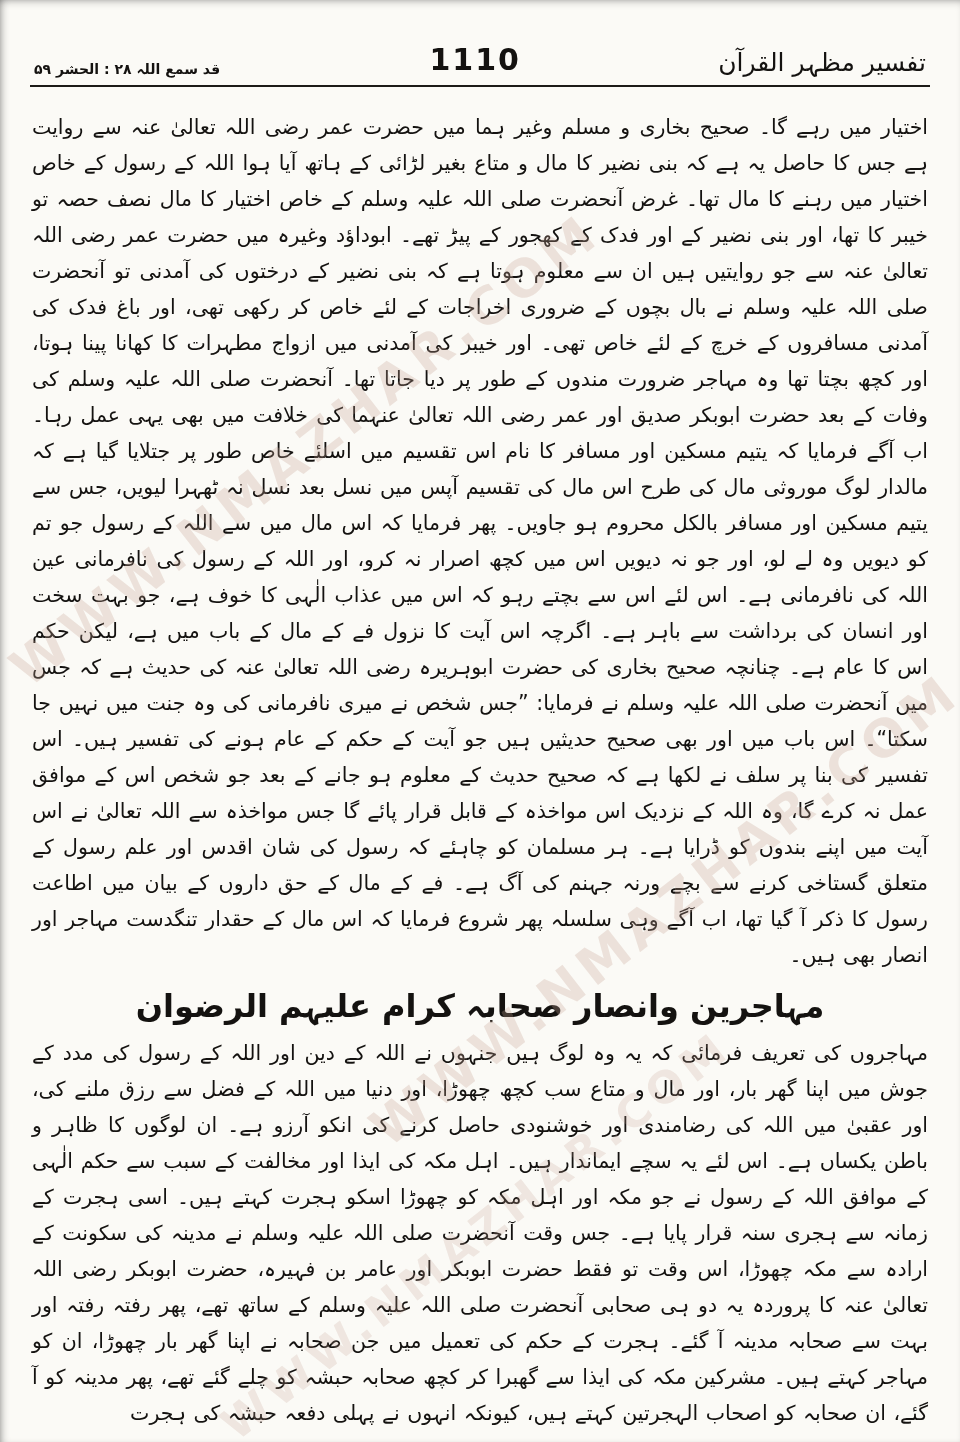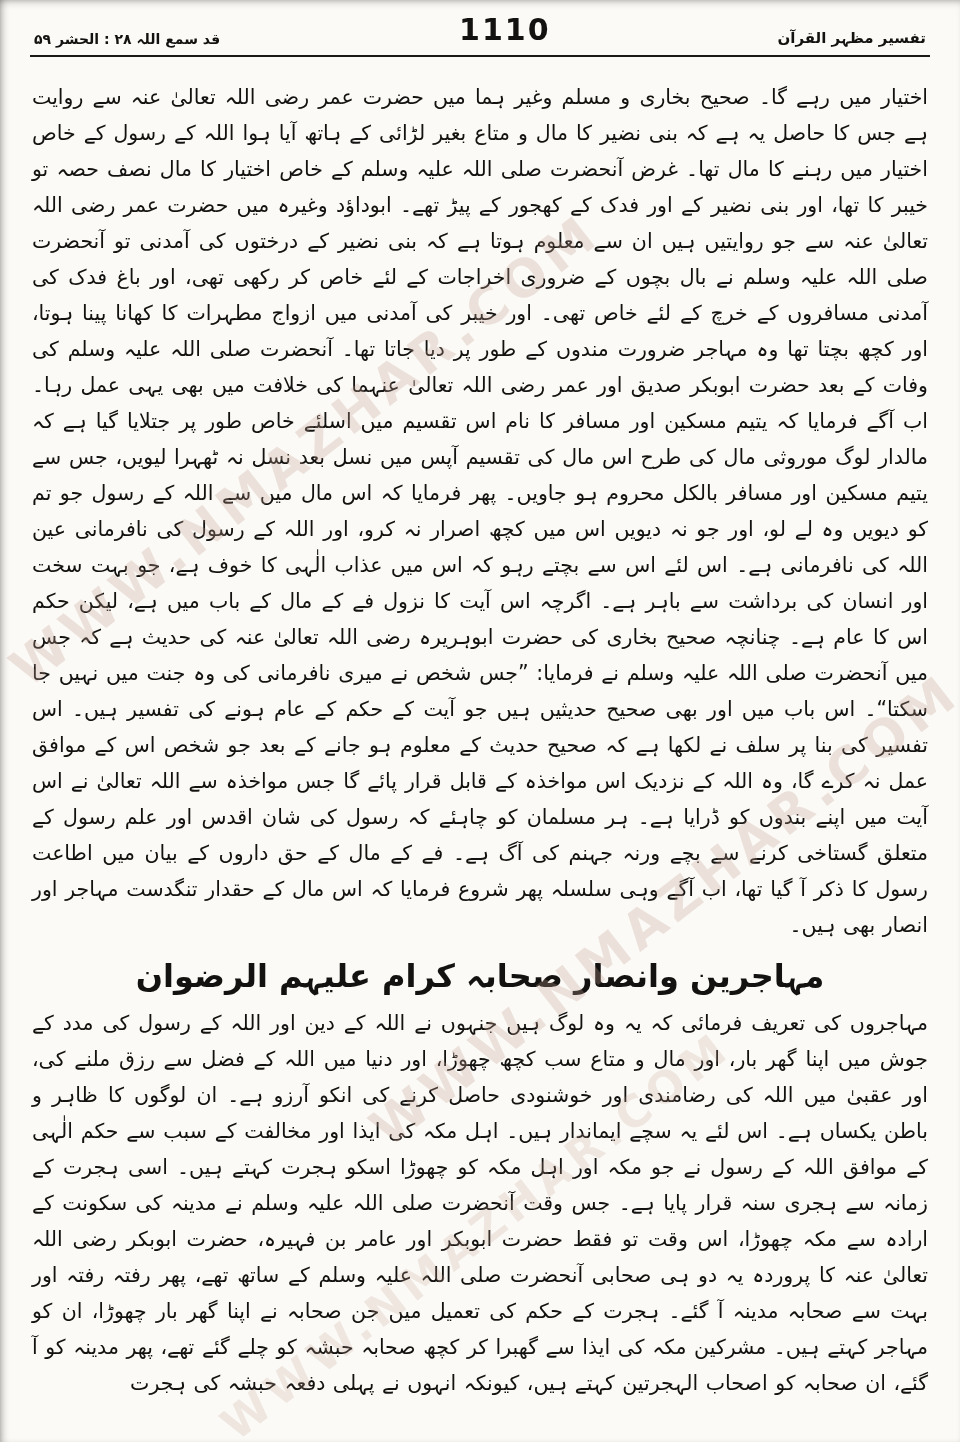--- a/index.html
+++ b/index.html
@@ -21,37 +21,37 @@
     box-shadow: inset 6px 0 10px -6px rgba(0,0,0,.45), inset 0 6px 10px -6px rgba(0,0,0,.35);
     color: #141210;
     overflow: hidden;
   }
   
   header.page-header {
     direction: ltr;
     display: flex;
     align-items: flex-end;
     justify-content: space-between;
-    padding: 12px 34px 6px 34px;
+    padding: 42px 34px 6px 34px;
   }
   .hdr-left {
     font-size: 14px;
     font-weight: bold;
     direction: rtl;
     white-space: nowrap;
   }
   .hdr-center {
     font-size: 30px;
     font-weight: bold;
     letter-spacing: 2px;
     transform: translateX(6px);
   }
   .hdr-right {
-    font-size: 15px;
-    font-weight: bold;
+    font-size: 25px;
+    font-weight: normal;
     direction: rtl;
     white-space: nowrap;
   }
   .rule {
     height: 2px;
     background: #1c1a17;
     margin: 2px 30px 0 30px;
   }
   
   main.page-body {

